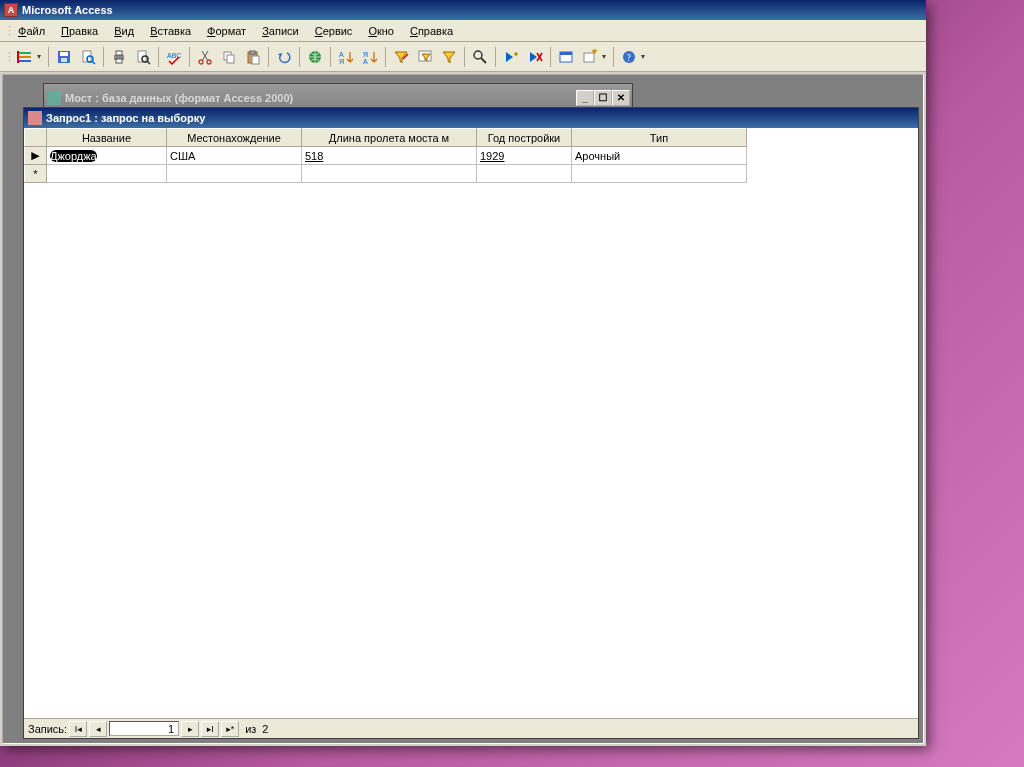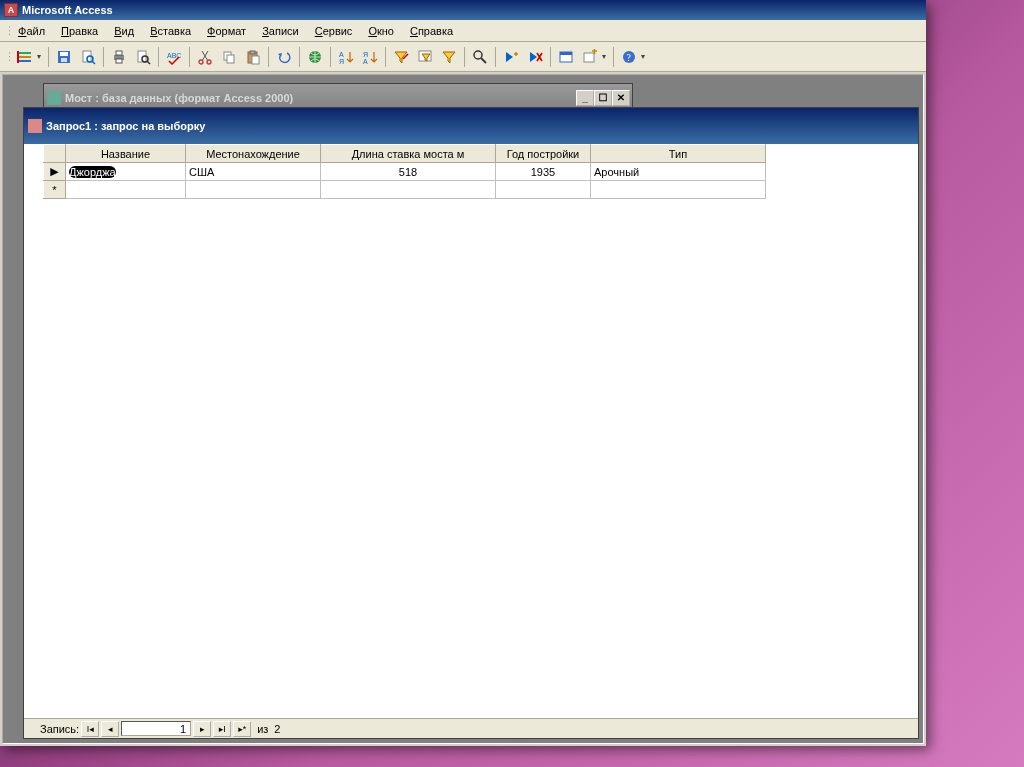--- a/index.html
+++ b/index.html
@@ -104,36 +104,35 @@
   
   .query-window {
     position:absolute;
     left:20px; top:32px;
     right:4px; bottom:4px;
     background:#fff;
     border:1px solid #404040;
     display:flex; flex-direction:column;
   }
   .query-titlebar {
-    height:36px;
+    height:20px;
     background: linear-gradient(to bottom,#0a246a,#3a6ea5);
     color:#fff; font-weight:bold; font-size:11px;
     display:flex; align-items:center; padding:0 4px; gap:4px;
   }
   .grid-wrap {
     flex:1 1 auto;
     background:#fff;
     overflow:auto;
     position:relative;
   }
   table.grid {
     border-collapse:collapse;
     font-size:11px;
     table-layout:fixed;
-    margin-left:19px;
   }
   table.grid th, table.grid td {
     border:1px solid #c0c0c0;
     height:18px;
     padding:0 3px;
     white-space:nowrap;
     overflow:hidden;
   }
   table.grid th {
     background:#ece9d8;
@@ -143,30 +142,30 @@
     border-left:1px solid #fff;
     text-align:center;
   }
   table.grid .rowhdr {
     width:22px; background:#ece9d8;
     border:1px solid #aca899;
     border-top:1px solid #fff; border-left:1px solid #fff;
     text-align:center;
     padding:0;
   }
-  table.grid td.num { text-align:center; }
+  table.grid td.num { text-align:left;text-decoration:underline; }
   .cell-selected {
     background:#000; color:#fff;border-radius:6px;
   }
   .navbar {
     height:20px;
     background:#ece9d8;
     border-top:1px solid #aca899;
     display:flex; align-items:center;
-    padding:0 16px; gap:2px; font-size:11px;
+    padding:0 4px; gap:2px; font-size:11px;
   }
   .navbar .navbtn {
     width:18px; height:16px;
     background:#ece9d8; border:1px outset #fff;
     display:flex;align-items:center;justify-content:center;
     font-size:9px; font-family: Arial;
   }
   .navbar input.recno {
     width:70px; height:15px; text-align:right; padding:0 4px;
     border:1px inset #aca899; font-size:11px;
@@ -401,32 +400,32 @@
               <col class="col-loc">
               <col class="col-span">
               <col class="col-year">
               <col class="col-type">
           </colgroup>
           <thead>
             <tr>
               <th class="rowhdr"></th>
               <th>Название</th>
               <th>Местонахождение</th>
-              <th>Длина ставка моста м</th>
+              <th>Длина пролета моста м</th>
               <th>Год постройки</th>
               <th>Тип</th>
             </tr>
           </thead>
           <tbody>
             <tr>
               <td class="rowhdr">▶</td>
               <td><span class="cell-selected">Джорджа</span></td>
               <td>США</td>
               <td class="num">518</td>
-              <td class="num">1935</td>
+              <td class="num">1929</td>
               <td>Арочный</td>
             </tr>
             <tr>
               <td class="rowhdr">*</td>
               <td></td>
                 <td></td>
                 <td></td>
                 <td></td>
                 <td></td>
             </tr>

